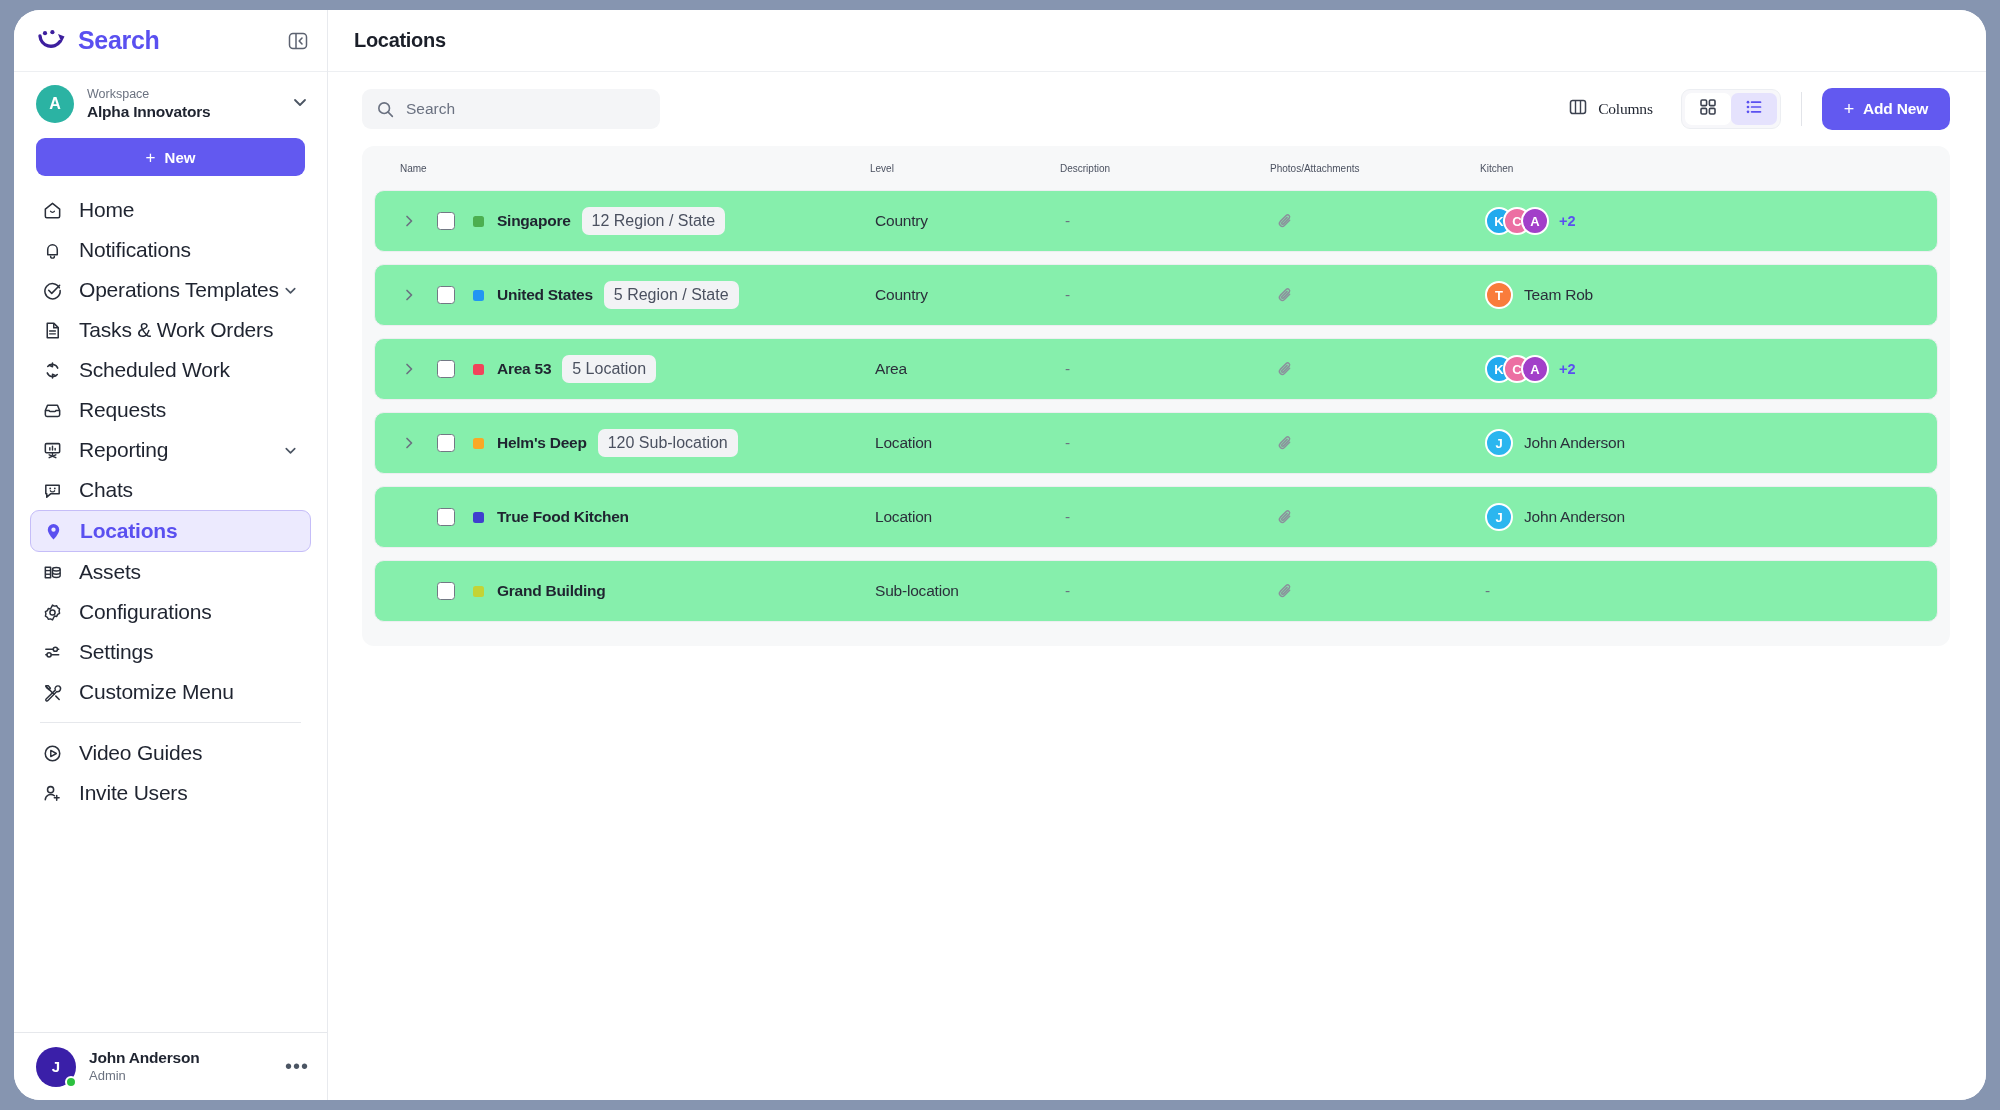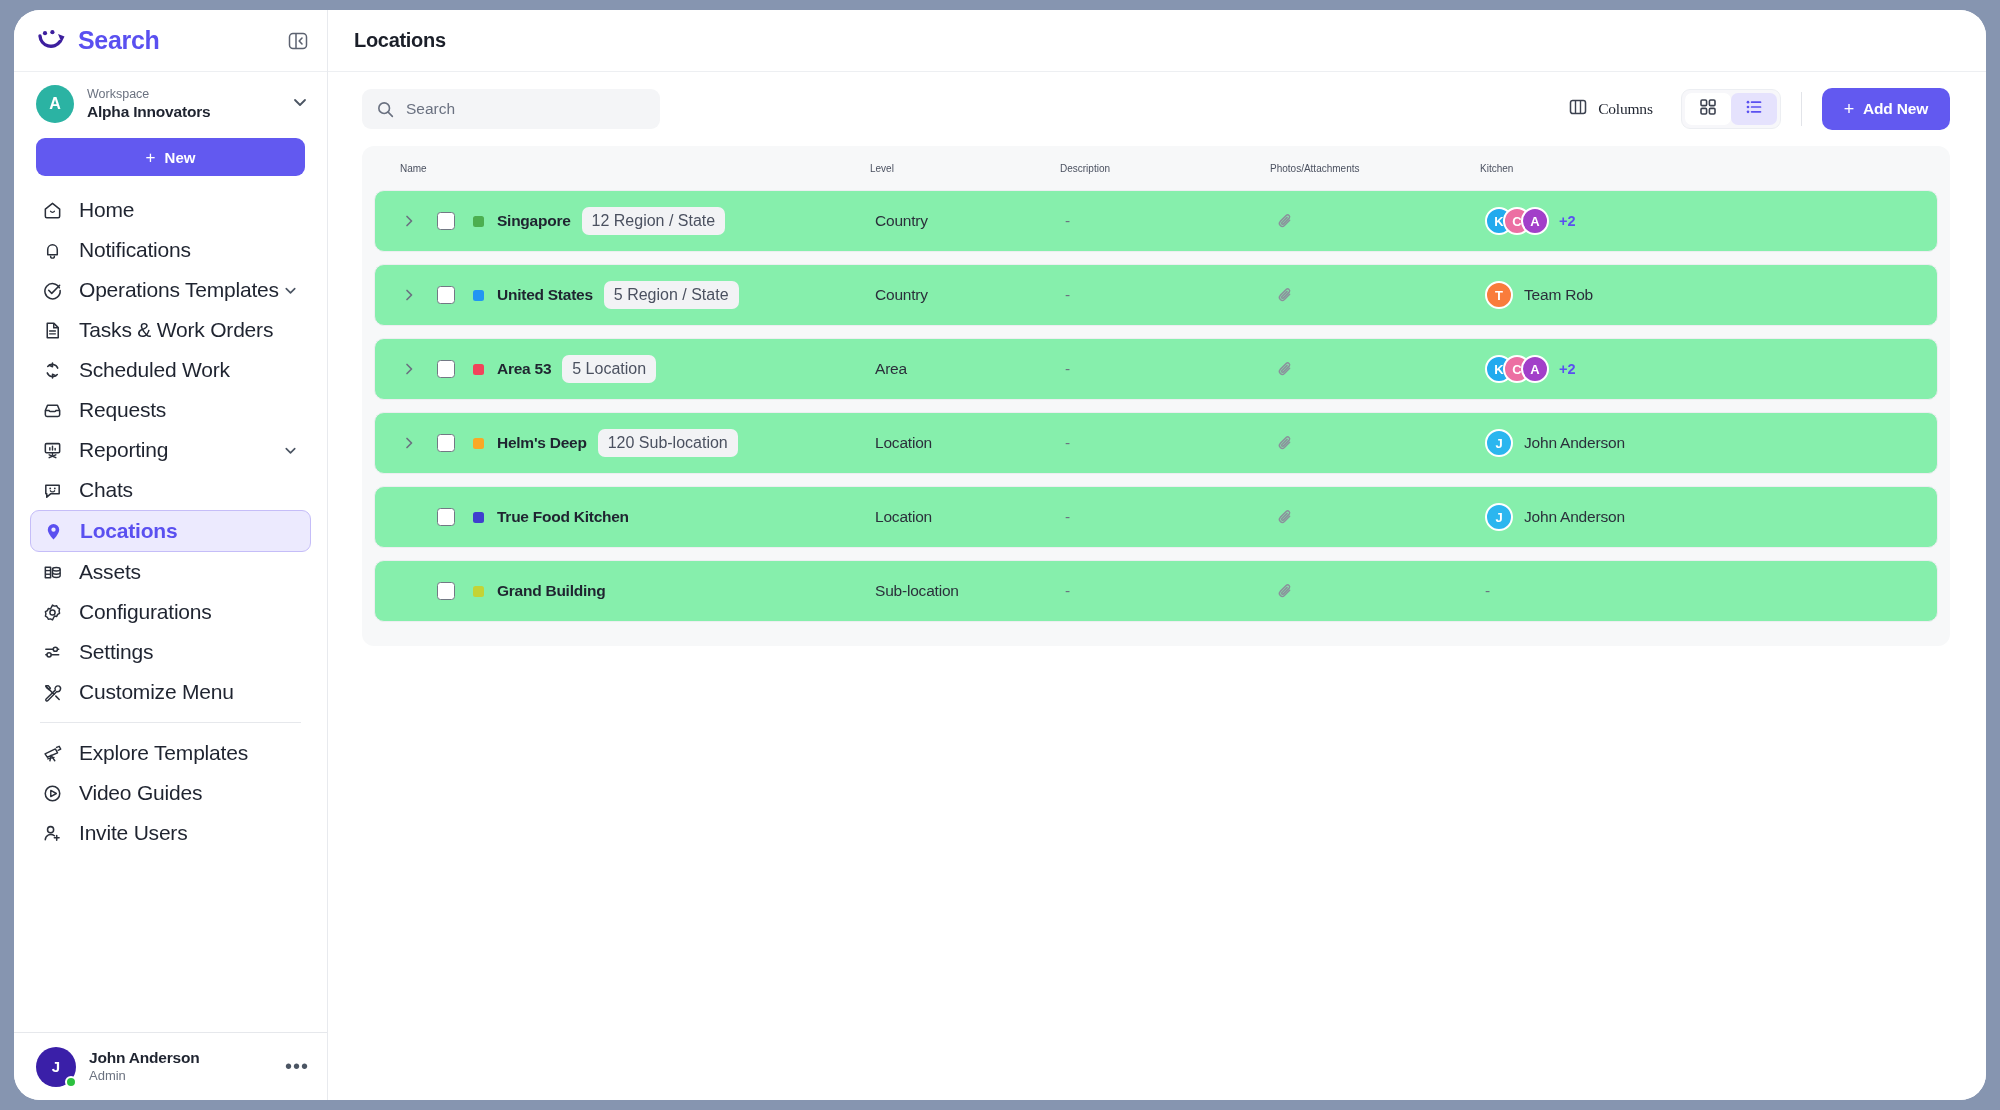--- a/index.html
+++ b/index.html
@@ -441,32 +441,20 @@
               <path d="M4 4.3 L12.5 12.8 M14.5 14.8 L18 18.3" fill="none" stroke="currentColor" stroke-width="1.6" stroke-linecap="round"></path>
               <path d="M4.2 4 h2.6 l2 2.6 -1.4 1.4 -2.6 -2 z" fill="none" stroke="currentColor" stroke-width="1.5" stroke-linejoin="round"></path>
               <path d="M18 4.4 a3.1 3.1 0 0 0 -4.1 4.1 l-9.6 9.2 a1.3 1.3 0 0 0 1.9 1.8 l9.3 -9.5 A3.1 3.1 0 0 0 18 4.4 z" fill="none" stroke="currentColor" stroke-width="1.5" stroke-linejoin="round"></path>
             </svg>
           </span>
         <span class="lbl">Customize Menu</span>
       </div>
 
       <div class="nav-divider"></div>
 
-      <div class="nav-item">
-        <span class="ic">
-            <svg width="21" height="21" viewBox="0 0 22 22">
-              <path d="M3.2 11.4 L14 6.2 l2.3 4.1 -10.8 4.6 z" fill="none" stroke="currentColor" stroke-width="1.5" stroke-linejoin="round"></path>
-              <path d="M14.6 4.9 l3.4 -1.4 1.6 3 -3.3 1.5" fill="none" stroke="currentColor" stroke-width="1.5" stroke-linejoin="round"></path>
-              <line x1="9.5" y1="13" x2="8.3" y2="18.6" stroke="currentColor" stroke-width="1.5" stroke-linecap="round"></line>
-              <line x1="9.5" y1="13" x2="13.4" y2="18.6" stroke="currentColor" stroke-width="1.5" stroke-linecap="round"></line>
-              <line x1="6" y1="16.7" x2="12.6" y2="15.1" stroke="currentColor" stroke-width="1.4" stroke-linecap="round"></line>
-            </svg>
-          </span>
-        <span class="lbl">Explore Templates</span>
-      </div>
 
       <div class="nav-item">
         <span class="ic">
             <svg width="21" height="21" viewBox="0 0 22 22">
               <circle cx="11" cy="11" r="7.6" fill="none" stroke="currentColor" stroke-width="1.6"></circle>
               <polygon points="9.2,7.8 15,11 9.2,14.2" fill="none" stroke="currentColor" stroke-width="1.5" stroke-linejoin="round"></polygon>
             </svg>
           </span>
         <span class="lbl">Video Guides</span>
       </div>

